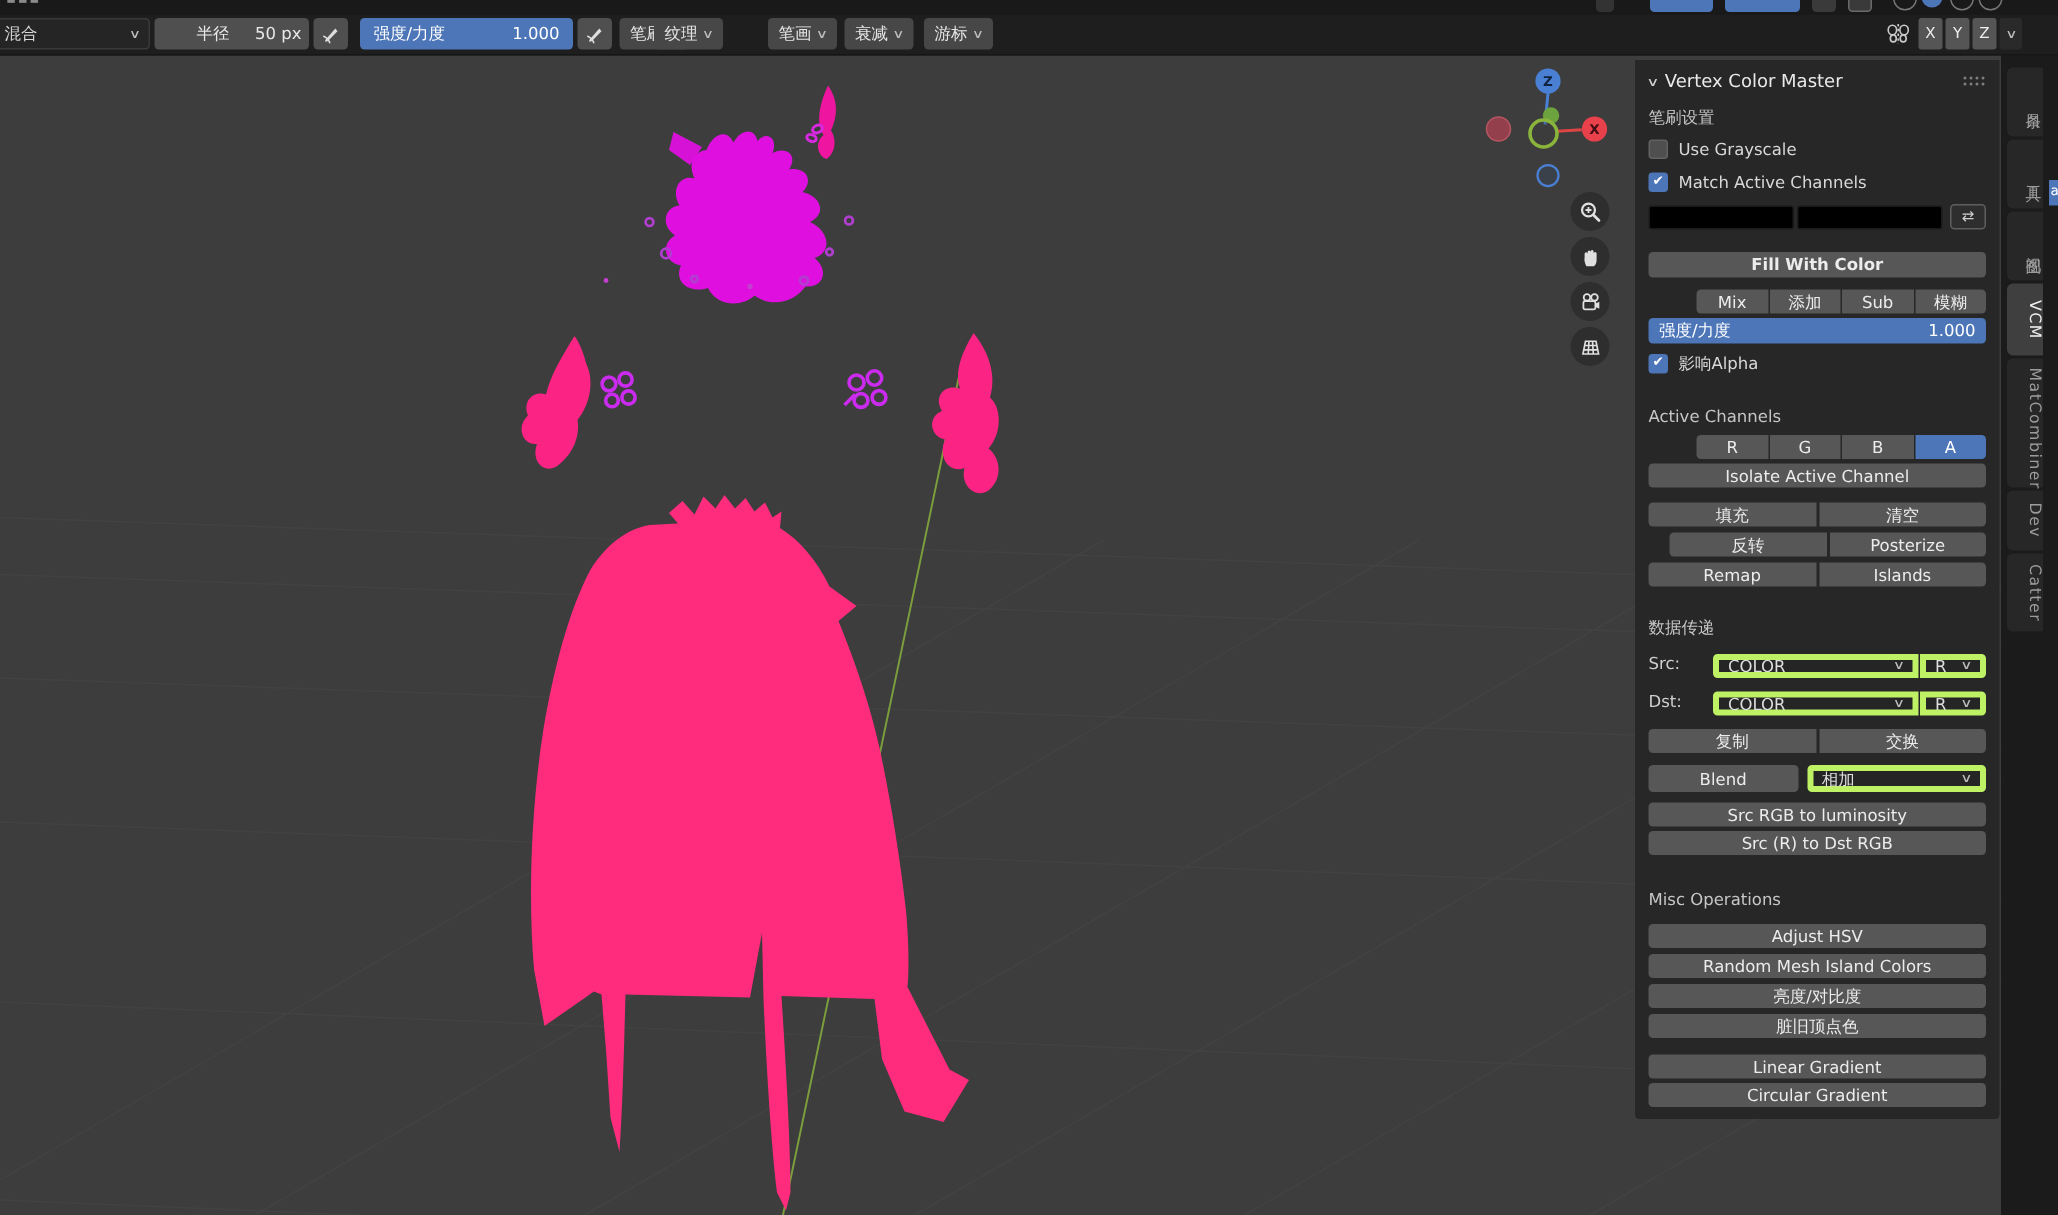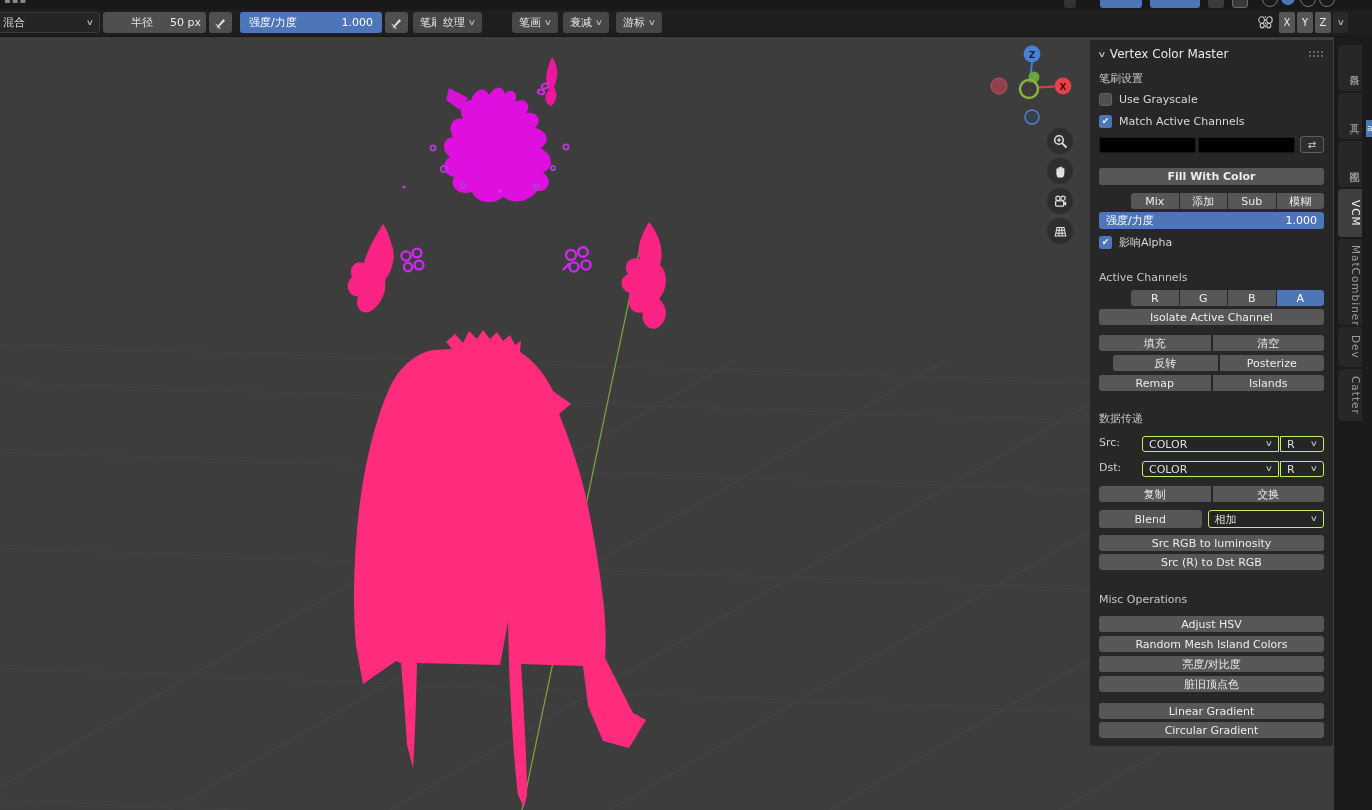--- a/index.html
+++ b/index.html
@@ -54,21 +54,21 @@
   .seg4 .btn{flex:1;border-radius:0;}
   .seg4 .btn:first-child{border-radius:3px 0 0 3px;margin-left:32px;}
   .seg4 .btn:last-child{border-radius:0 3px 3px 0;}
   .pslider{background:#4d76b8;border-radius:3px;color:#fff;height:17px;display:flex;align-items:center;justify-content:space-between;padding:0 7px;}
   .swatchrow{display:flex;align-items:center;gap:2px;height:15px;}
   .swatch{flex:1;height:14px;background:#000;border-radius:2px;border:1px solid #1a1a1a;}
   .swapbtn{width:22px;height:15px;border:1px solid #5e5e5e;border-radius:3px;background:#2e2e2e;color:#cfcfcf;
     font-size:10px;display:flex;align-items:center;justify-content:center;margin-left:3px;}
   .ddrow{display:flex;height:16px;gap:1px;}
   .ddrow .lab{width:42px;color:#cfcfcf;}
-  .dd-field{background:#252525;border:1px solid #bef264;border-radius:3px 0 0 3px;height:16px;display:flex;align-items:center;
+  .dd-field{background:#252525;border:4px solid #bef264;border-radius:3px 0 0 3px;height:16px;display:flex;align-items:center;
     justify-content:space-between;padding:0 6px;color:#dedede;box-sizing:border-box;}
   .dd-field.rt{border-radius:0 3px 3px 0;}
   .blue-seg{background:#4d76b8 !important;color:#fff !important;}
   
   .tabstrip{position:absolute;left:1334px;top:36px;width:38px;height:774px;background:#1b1b1b;z-index:5;}
   .vtab{position:absolute;left:4px;width:24px;box-sizing:border-box;
     writing-mode:vertical-rl;text-orientation:mixed;
     background:#272727;color:#9c9c9c;font-size:10.5px;text-align:center;
     border-radius:4px 0 0 4px;padding:6px 0;letter-spacing:1px;}
   .vtab.active{background:#3f3f3f;color:#f2f2f2;}

